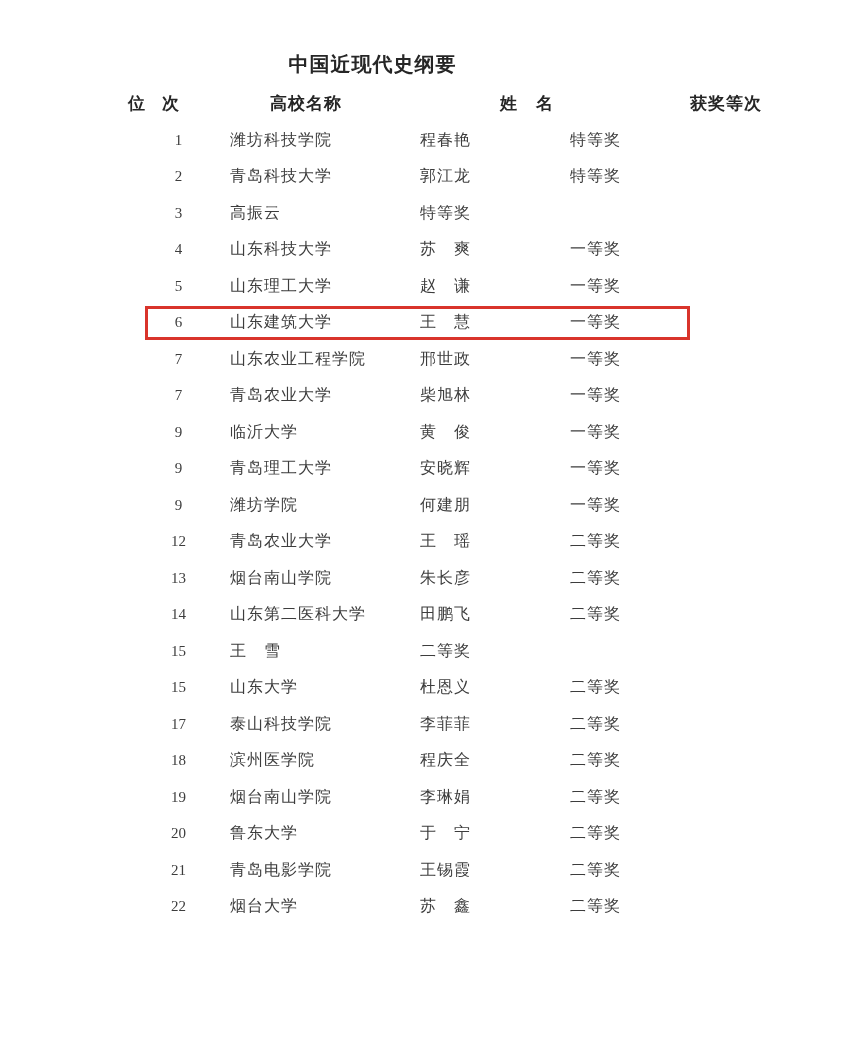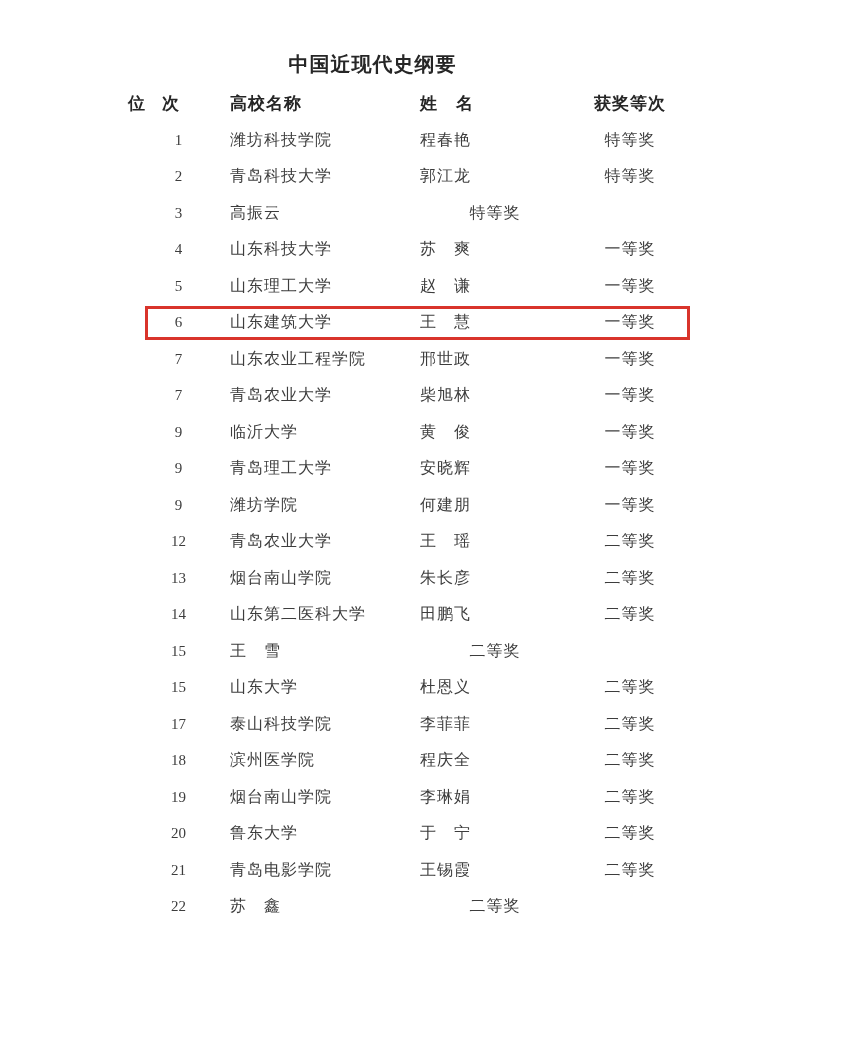--- a/index.html
+++ b/index.html
@@ -40,28 +40,29 @@
     grid-template-columns:103px 190px 150px 120px;
     align-items:center;
     height:36.5px;
   }
   .row.header{
     height:37px;
     font-family:"Liberation Sans","DejaVu Sans",sans-serif;
     font-weight:bold;
     font-size:17px;
     color:var(--heading-text);
+    gap:40px;
   }
   .c{display:block;font-size:16px;letter-spacing:1px;}
   .row.header .c{font-size:17px;}
   .rank{text-align:center;}
   .row.header .rank{text-align:left;padding-left:1px;}
   .school{}
   .name{text-align:left;}
-  .award{text-align:center;}
+  .award{}
   .rank.c{font-size:15px;letter-spacing:0;}
   .hlbox{
     position:absolute;
     left:18px;right:0px;top:1px;bottom:1px;
     border:3px solid var(--hl);
     pointer-events:none;
     box-sizing:border-box;
   }
 </style>
 </head>
@@ -219,18 +220,19 @@
 
   <div class="row">
     <span class="c rank">21</span>
     <span class="c school">青岛电影学院</span>
     <span class="c name">王锡霞</span>
     <span class="c award">二等奖</span>
   </div>
 
   <div class="row">
     <span class="c rank">22</span>
+    <span class="c school">烟台大学</span>
     <span class="c name">苏　鑫</span>
     <span class="c award">二等奖</span>
   </div>
 </div>
   </div>
 </div>
 
 </body></html>

